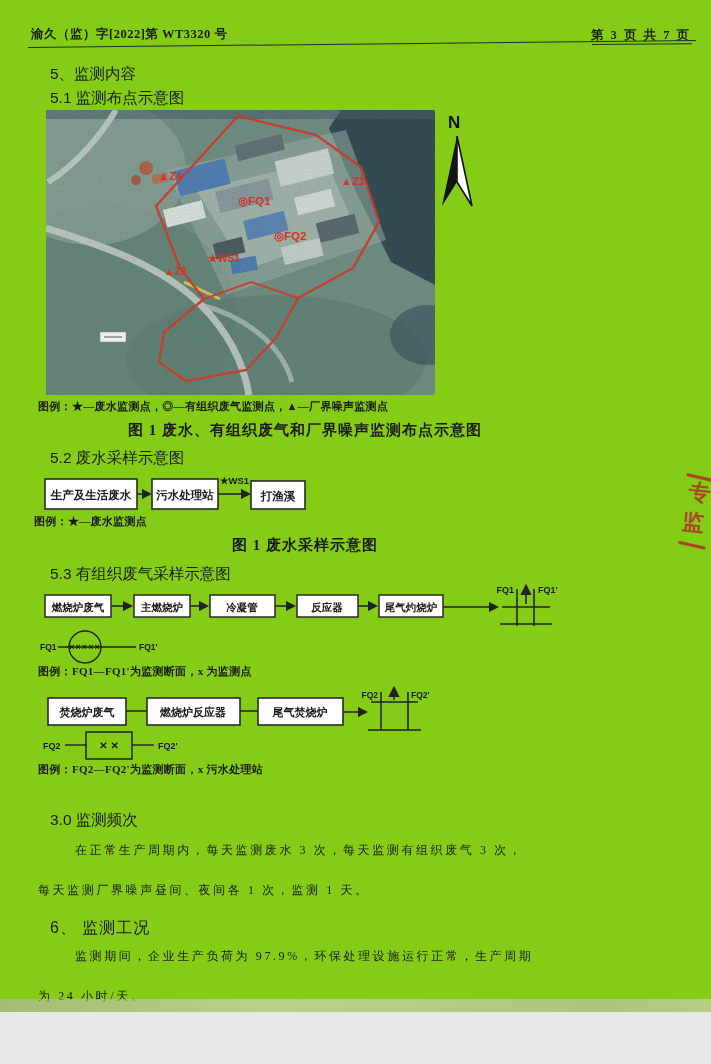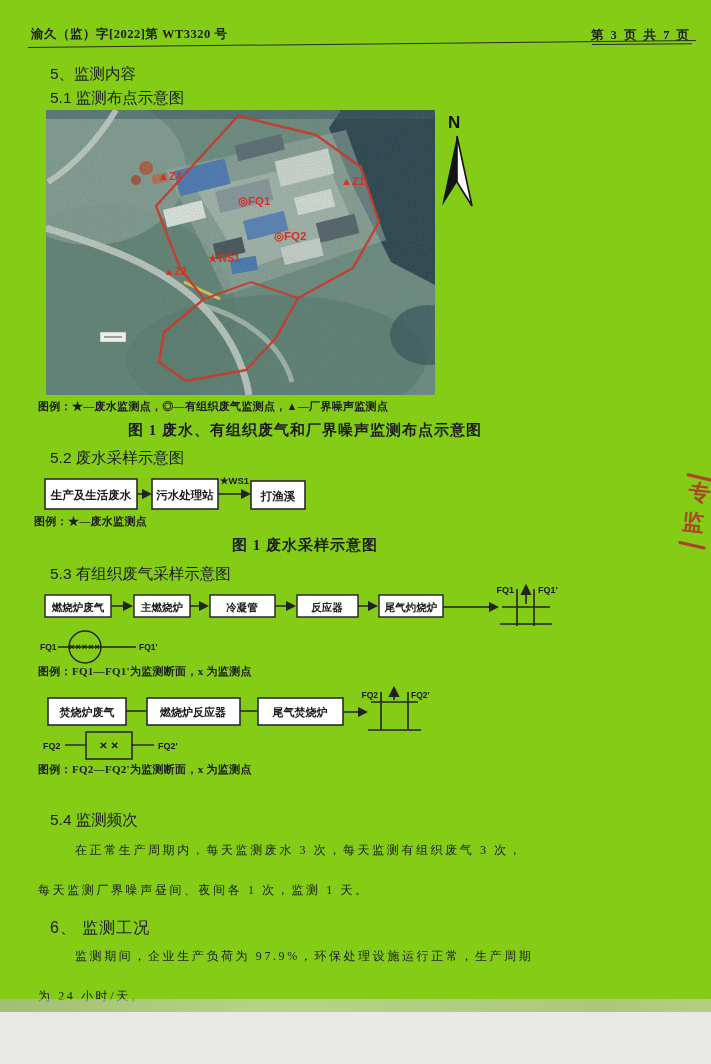--- a/index.html
+++ b/index.html
@@ -203,23 +203,23 @@
 
   <svg class="abs" style="left:40px;top:728px;" width="170" height="36" viewBox="0 0 170 36">
     <text x="3" y="21" font-size="9" font-weight="bold" fill="#1a1a1a">FQ2</text>
     <line x1="25" y1="17" x2="46" y2="17" stroke="#222" stroke-width="1.4"></line>
     <rect x="46" y="4" width="46" height="27" fill="none" stroke="#222" stroke-width="1.5"></rect>
     <text x="69" y="21" text-anchor="middle" font-size="10" font-weight="bold" fill="#1a1a1a">✕ ✕</text>
     <line x1="92" y1="17" x2="114" y2="17" stroke="#222" stroke-width="1.4"></line>
     <text x="118" y="21" font-size="9" font-weight="bold" fill="#1a1a1a">FQ2'</text>
   </svg>
 
-  <div class="abs legend" style="left:38px;top:762px;">图例：FQ2—FQ2'为监测断面，x 为监测点</div>
-
-  <div class="abs h-sans title-lg" style="left:38px;top:810px;">5.4 监测频次</div>
+  <div class="abs legend" style="left:38px;top:762px;">图例：FQ2—FQ2'为监测断面，x 污水处理站</div>
+
+  <div class="abs h-sans title-lg" style="left:38px;top:810px;">3.0 监测频次</div>
   <div class="abs bodytext" style="left:75px;top:842px;">在正常生产周期内，每天监测废水 3 次，每天监测有组织废气 3 次，</div>
   <div class="abs bodytext" style="left:38px;top:882px;">每天监测厂界噪声昼间、夜间各 1 次，监测 1 天。</div>
 
   <div class="abs h-sans" style="left:38px;top:918px;font-size:16px;letter-spacing:1px;">6、 监测工况</div>
   <div class="abs bodytext" style="left:75px;top:948px;">监测期间，企业生产负荷为 97.9%，环保处理设施运行正常，生产周期</div>
   <div class="abs bodytext" style="left:38px;top:988px;">为 24 小时/天。</div>
 
   <div class="abs stamp" style="left:676px;top:470px;width:40px;height:92px;transform:rotate(6deg);">
     <div class="abs stampbar" style="left:6px;top:6px;width:30px;transform:rotate(7deg);"></div>
     <div class="abs stampchar" style="left:10px;top:12px;">专</div>

